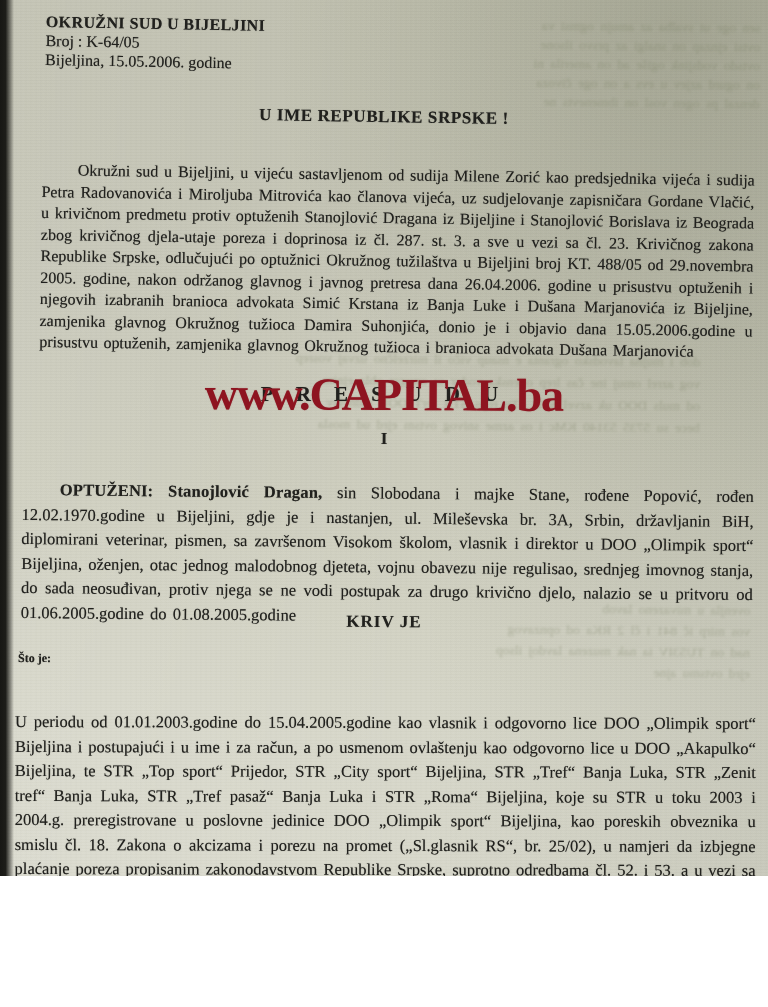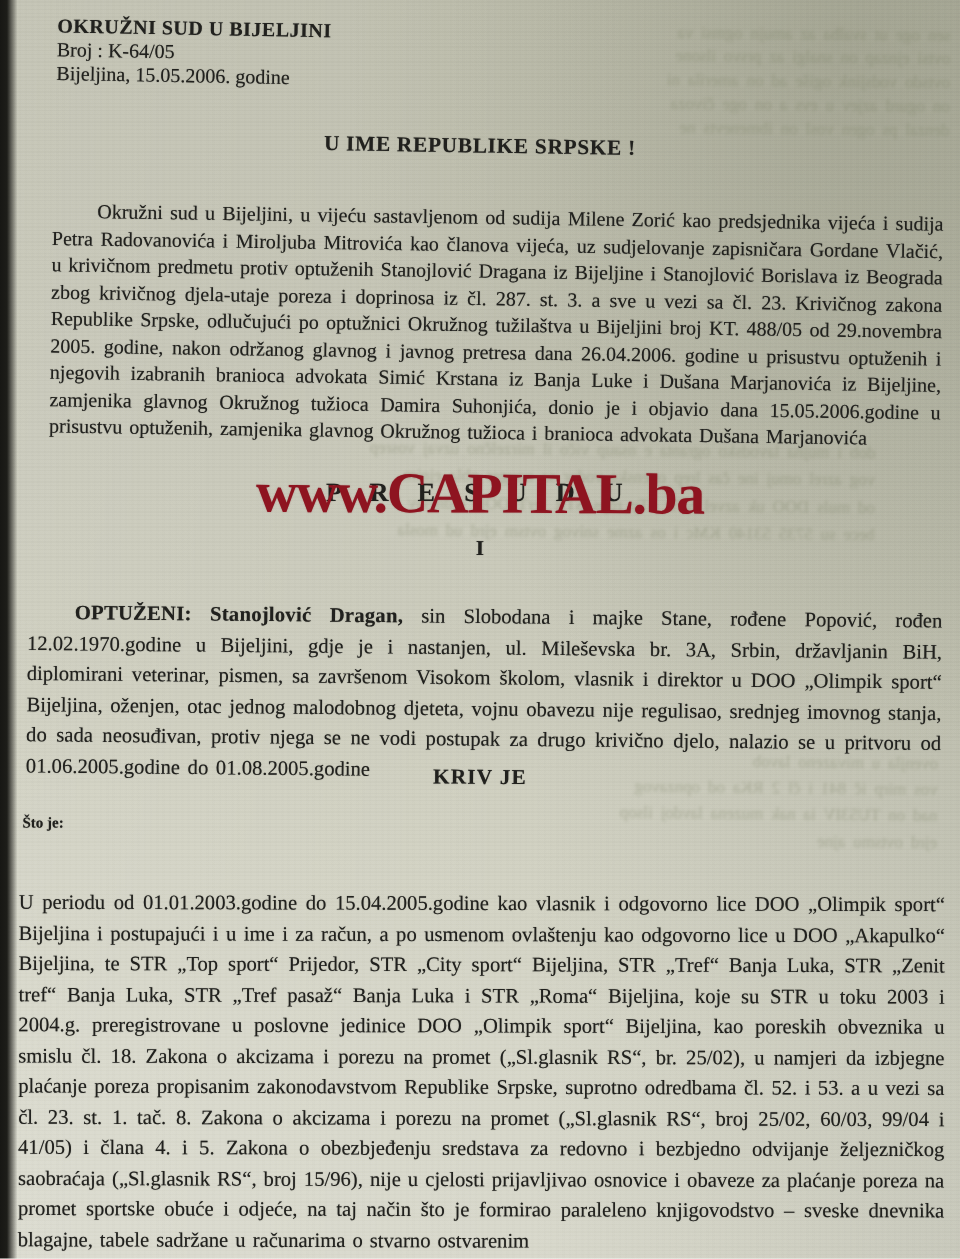--- a/index.html
+++ b/index.html
@@ -1,21 +1,21 @@
 <!DOCTYPE html>
 <html><head>
 <meta charset="utf-8">
 <style>
   html,body{margin:0;padding:0;}
   body{
     width:768px;height:1007px;overflow:hidden;position:relative;
     font-family:"Liberation Serif","DejaVu Serif",serif;
   }
   #scan{
-    position:absolute;inset:0;width:768px;height:1007px;overflow:hidden;
+    position:absolute;inset:0;width:768px;height:876px;overflow:hidden;
     background:
       radial-gradient(ellipse at 88% 4%, rgba(70,75,50,0.16), rgba(70,75,50,0) 42%),
       linear-gradient(to right, rgba(255,255,255,0.10) 0%, rgba(255,255,255,0) 55%, rgba(60,65,45,0.10) 100%),
       linear-gradient(to bottom, #bfbfae 0%, #c4c4b4 28%, #ccccbc 55%, #d7d7c9 82%, #d9d9cc 100%);
   }
   
   #scan::after{
     content:"";position:absolute;inset:0;pointer-events:none;
     background:
       repeating-linear-gradient(0deg, rgba(0,0,0,0.015) 0 1px, rgba(255,255,255,0.01) 1px 3px),

